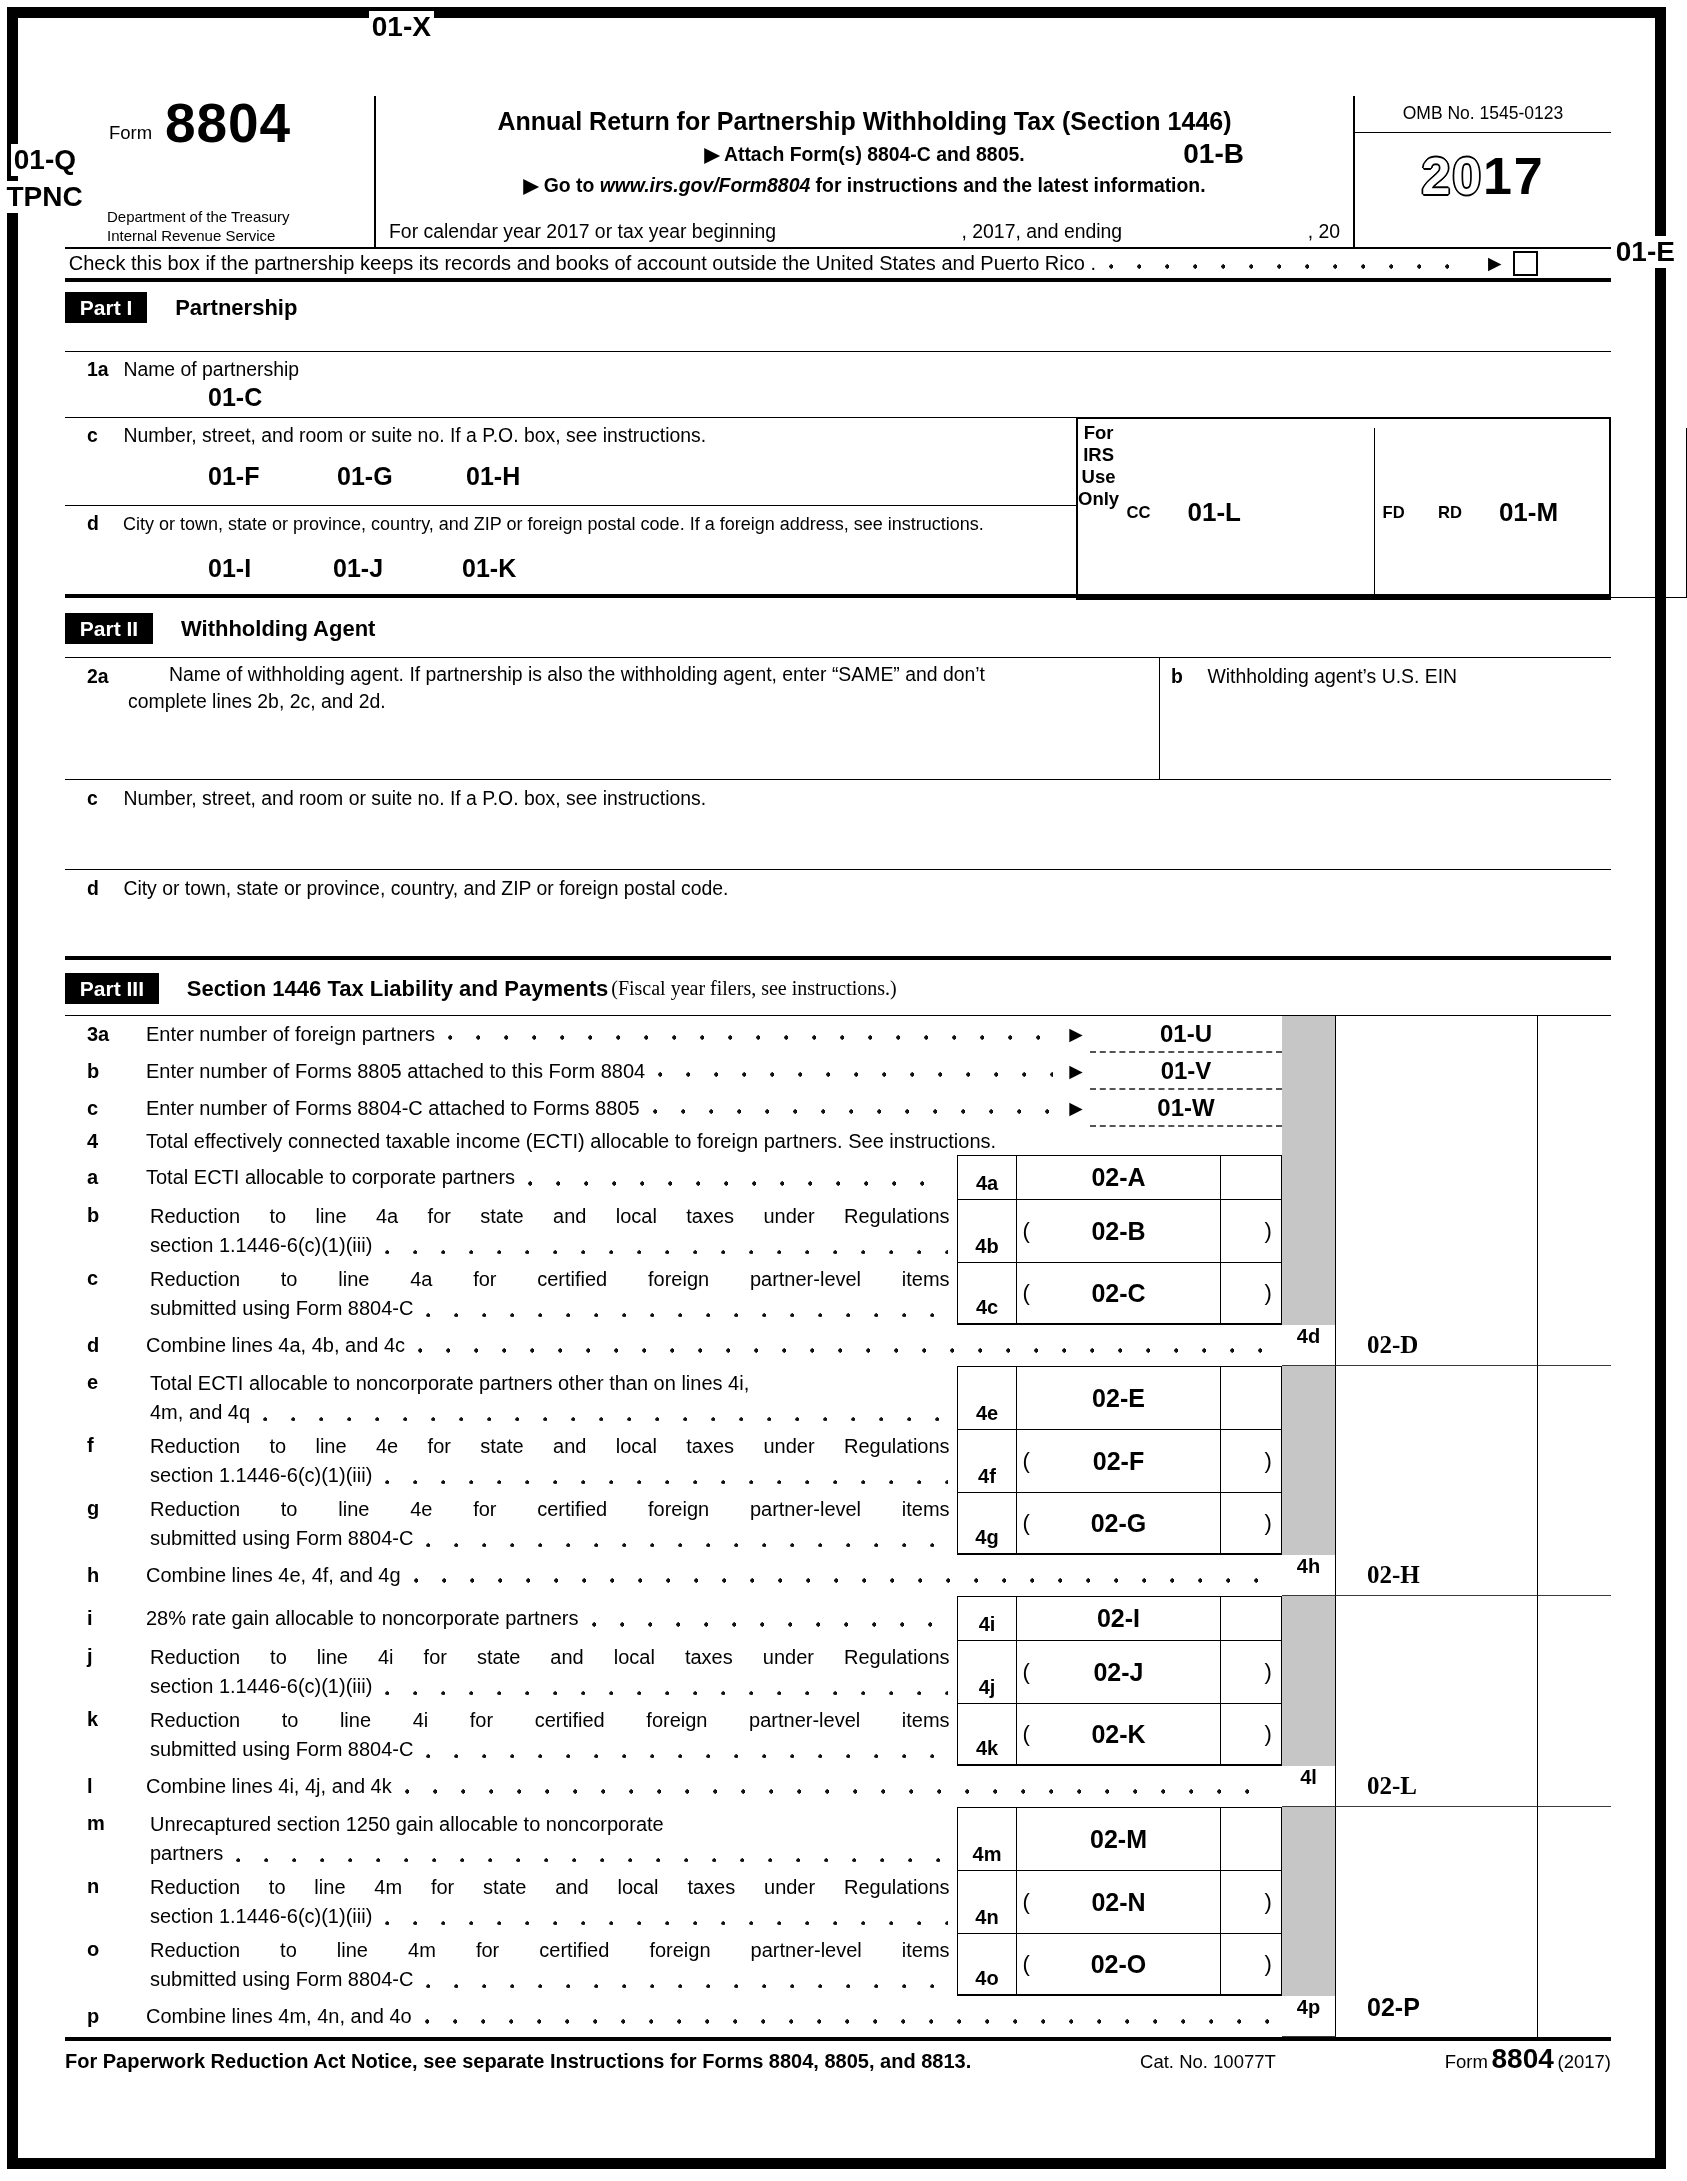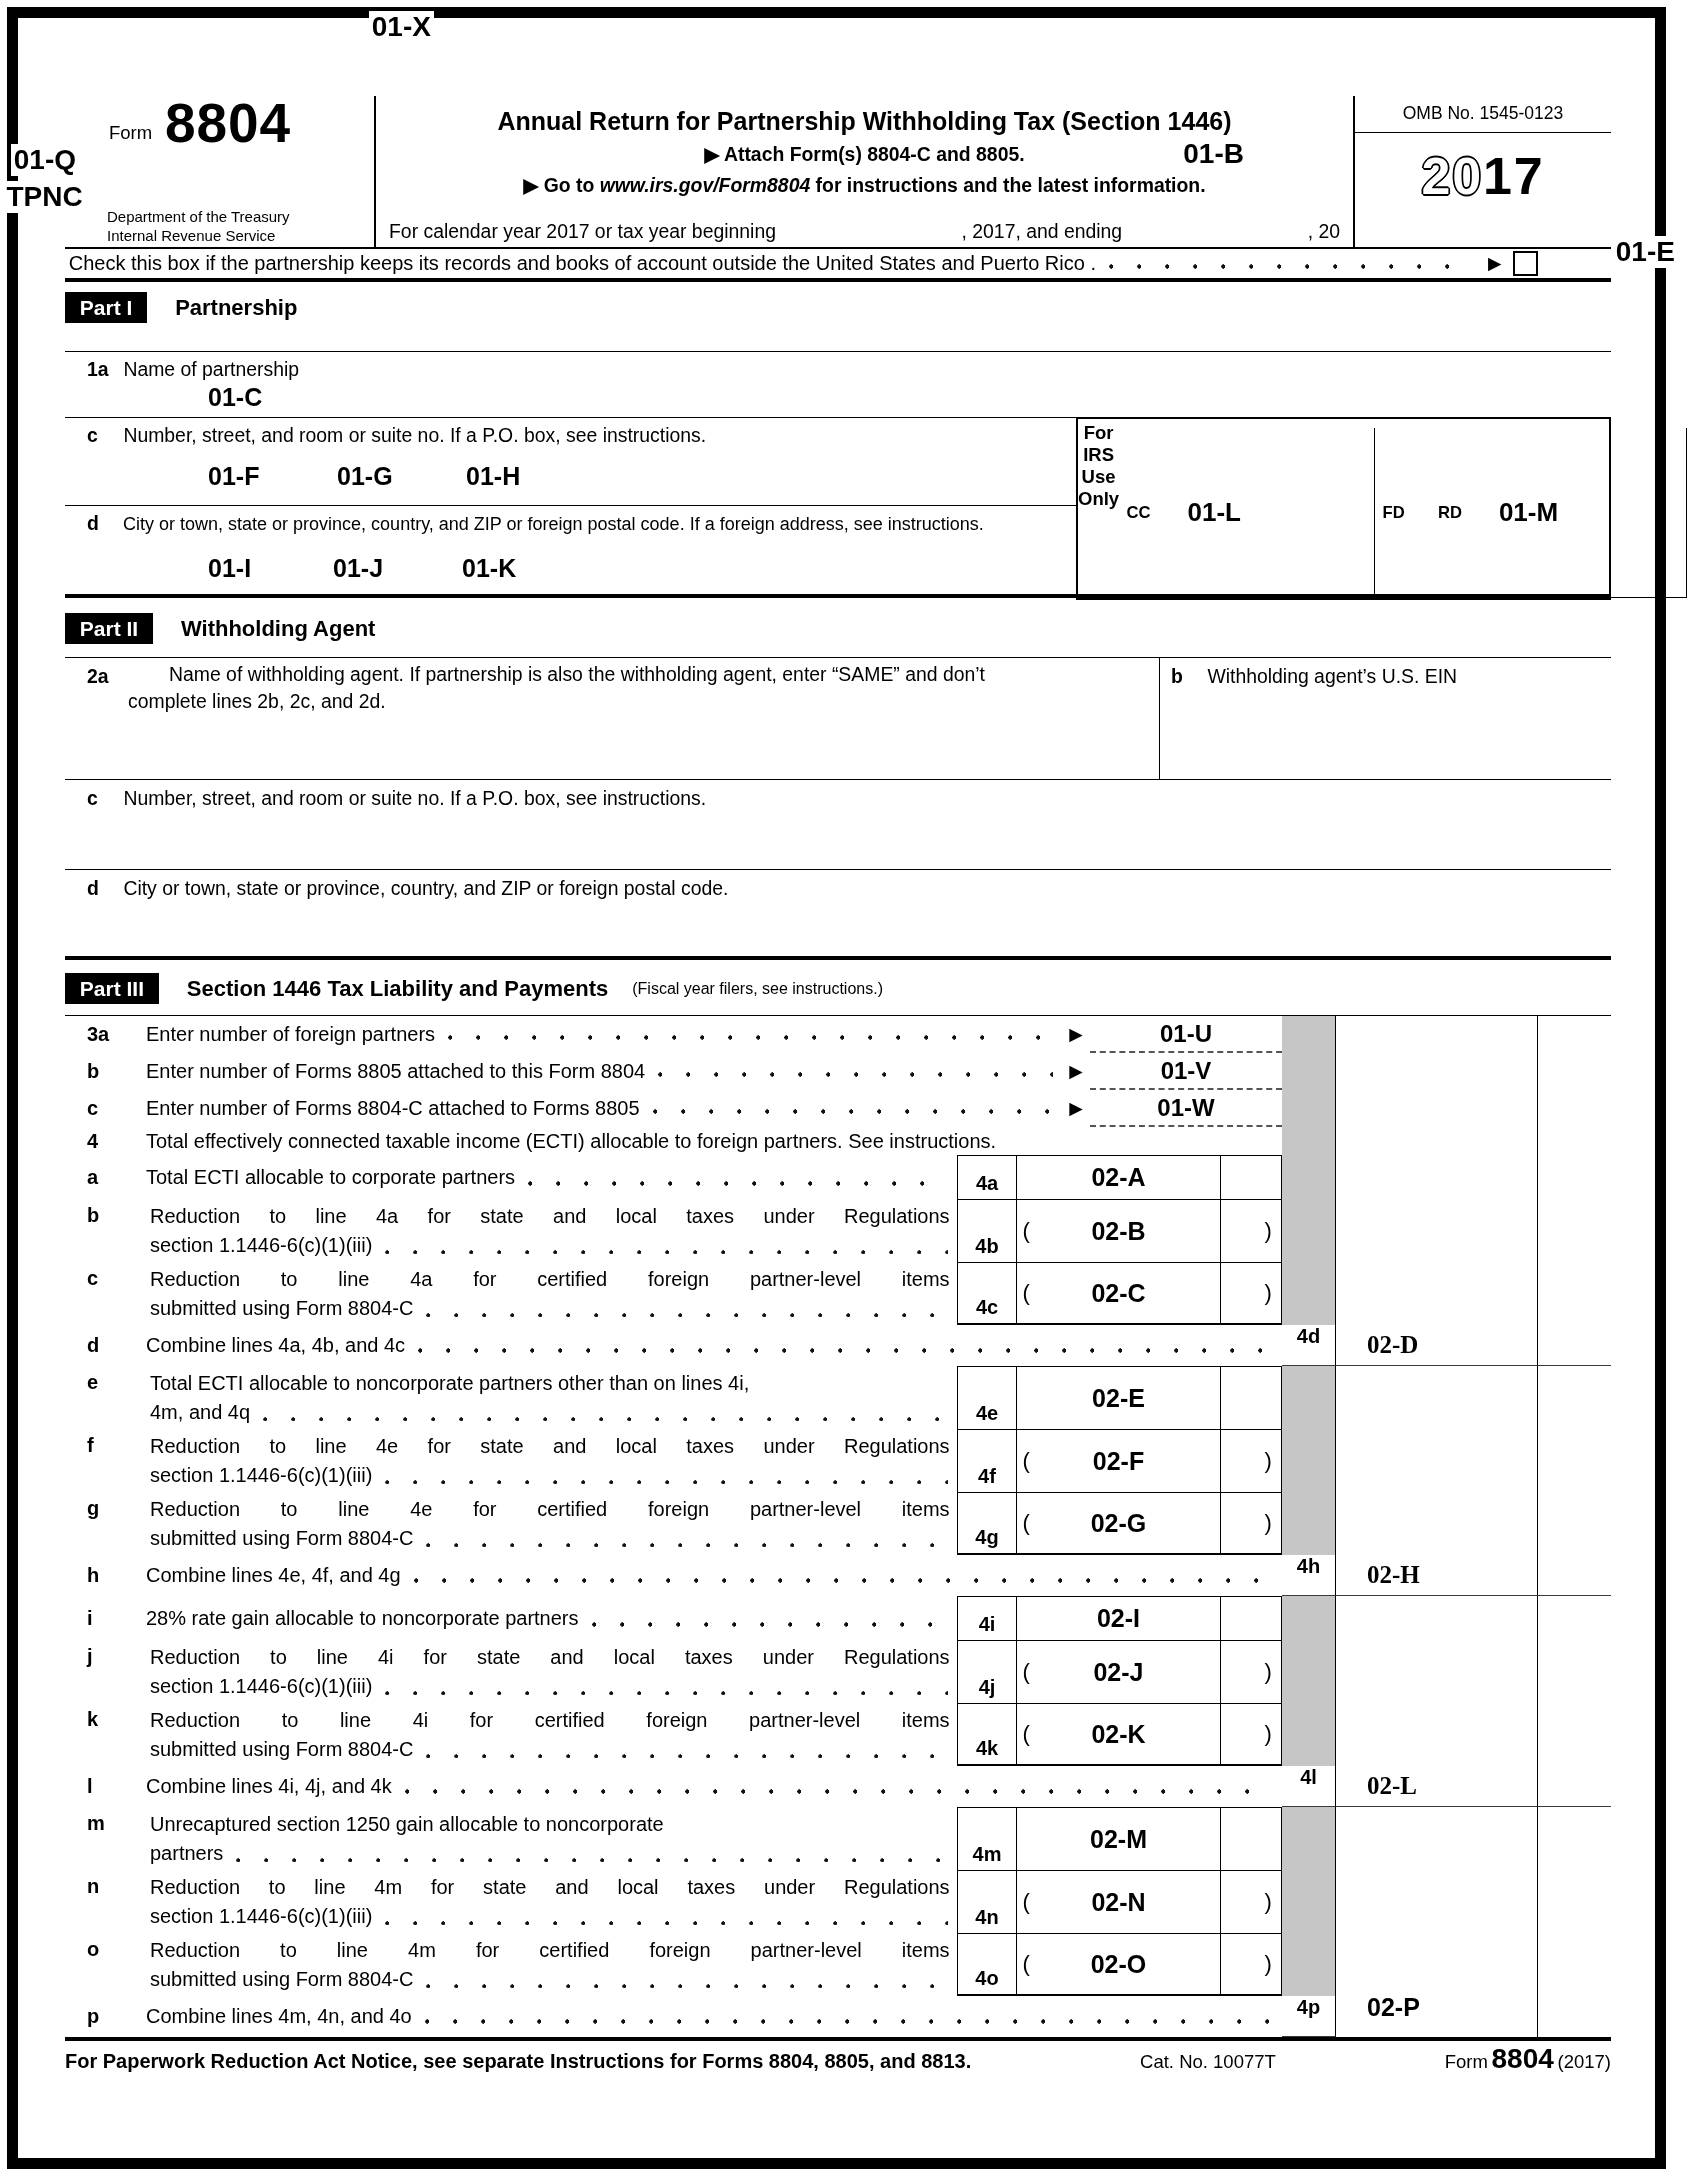--- a/index.html
+++ b/index.html
@@ -32,21 +32,21 @@
           border-bottom:4.6px solid #000;box-sizing:border-box;display:flex;align-items:center;font-size:20px;}
   .cb{width:21px;height:21px;border:2.3px solid #000;background:#fff;margin:0 5.5px 0 3.7px;flex:none;}
   .arw{font-size:17.5px;margin:0 7.4px;}
   .leader{flex:1;height:4.6px;align-self:flex-end;margin:0 9.2px 9.2px 13px;
           background-image:radial-gradient(circle at 2.3px 2.3px,#111 1.8px,transparent 2.2px);
           background-size:28px 4.6px;background-repeat:repeat-x;}
   
   .sect{position:absolute;left:65px;display:flex;align-items:center;}
   .badge{background:#000;color:#fff;font-weight:bold;font-size:21px;padding:3.7px 14.8px;margin-right:28px;}
   .stitle{font-size:22px;font-weight:bold;}
-  .ssub{font-size:16px;font-weight:normal;margin-left:24px;}
+  .ssub{font-size:20px;font-weight:normal;margin-left:3px;font-family:Liberation Serif, serif;}
   
   .p1{position:absolute;left:65px;top:351px;width:1546px;height:247px;border-top:1.8px solid #000;
       border-bottom:4.6px solid #000;box-sizing:border-box;}
   .p1left{position:absolute;left:0;top:0;width:1011px;height:100%;}
   .p1r{position:relative;box-sizing:border-box;padding:5.5px 0 0 22px;font-size:19.4px;}
   .rowlbl .n{font-weight:bold;display:inline-block;min-width:31px;}
   .fval{font-weight:bold;font-size:25px;}
   .p1right{position:absolute;left:1011px;top:0;width:535px;height:100%;box-sizing:border-box;}
   .eincell{position:relative;height:65px;border-left:1.8px solid #000;box-sizing:border-box;padding:5.5px 0 0 11px;font-size:19.4px;}
   .irsbox{position:absolute;left:0;top:65px;width:535px;height:183px;border:2.8px solid #000;box-sizing:border-box;

